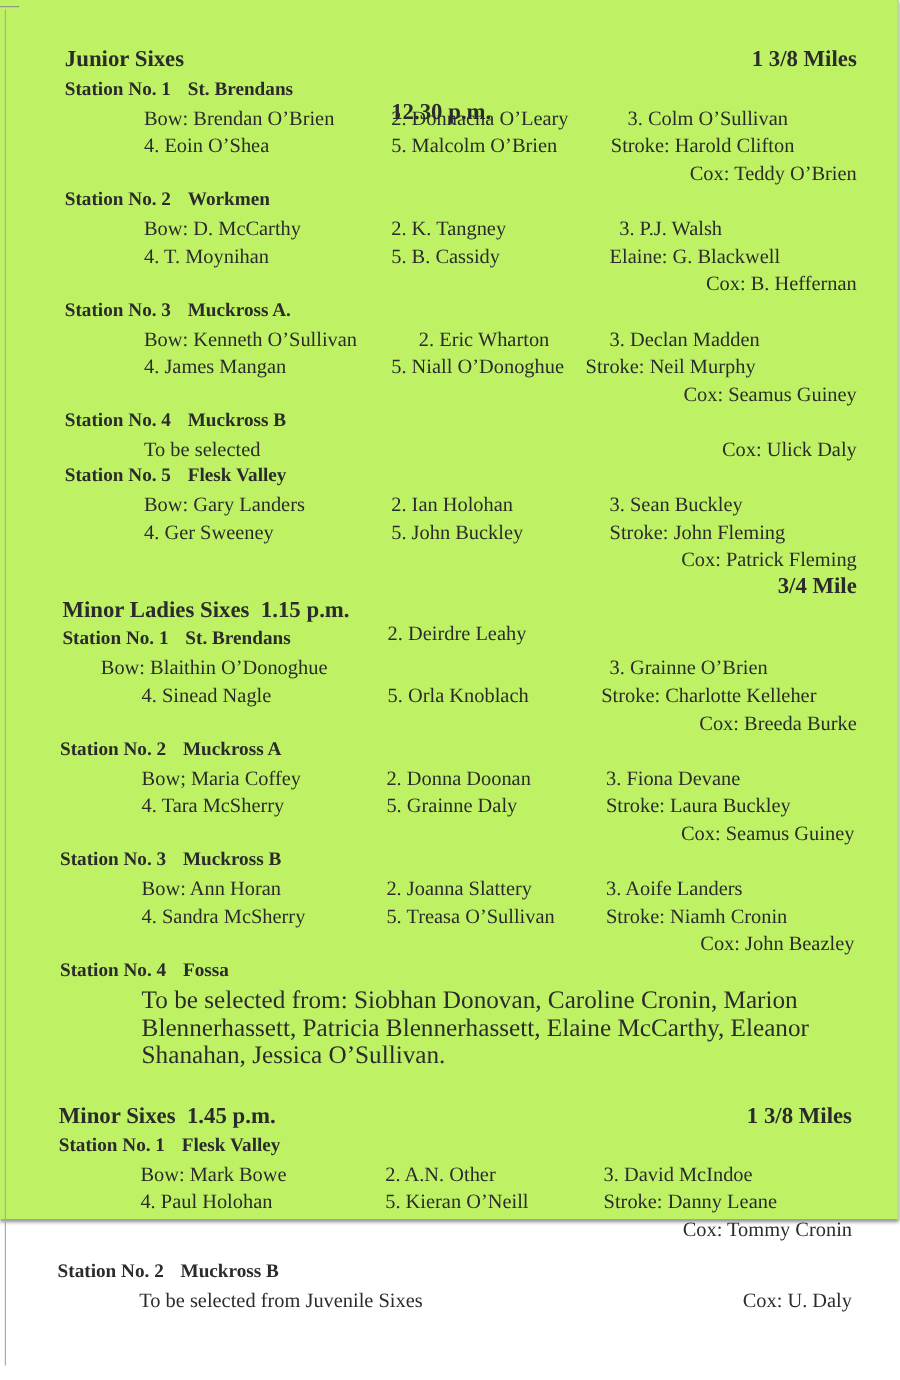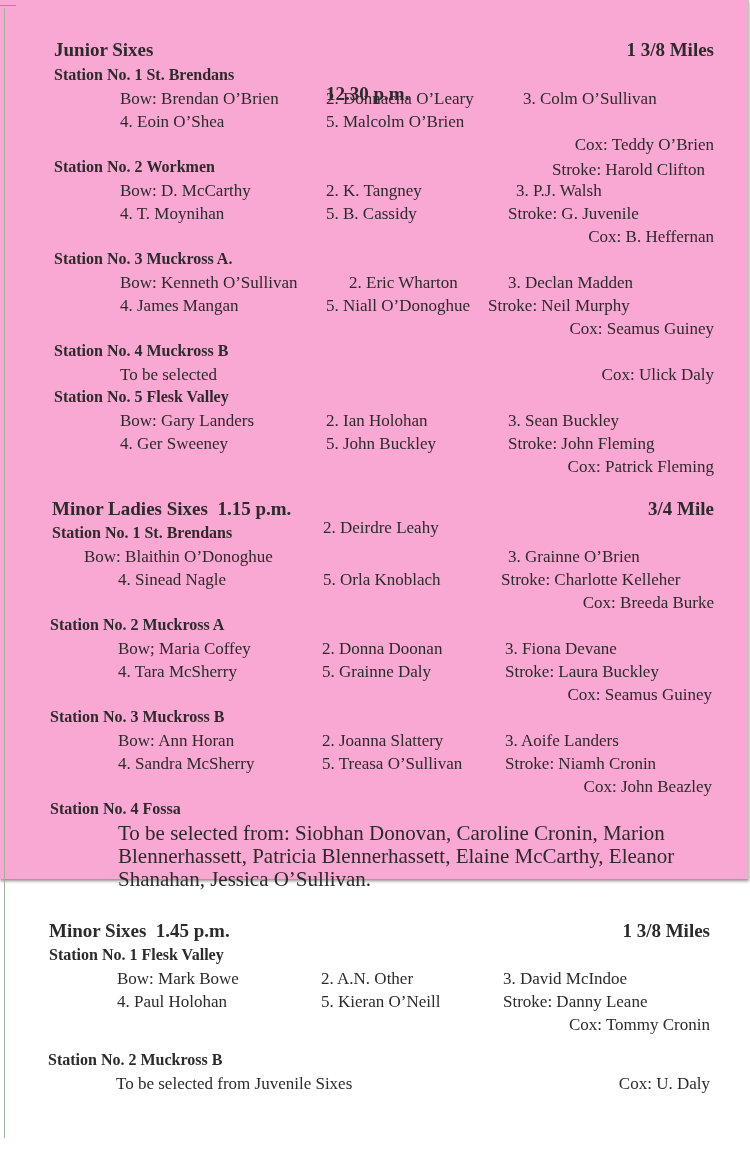--- a/index.html
+++ b/index.html
@@ -5,41 +5,41 @@
     html, body { margin: 0; padding: 0; }
     body {
       width: 750px; height: 1150px; overflow: hidden;
       background: #ffffff;
       font-family: "Liberation Serif", serif;
       color: #2b2b2b;
       position: relative;
     }
     .page {
       position: absolute; left: 0; top: 0;
-      width: 748px; height: 879px;
-      background: #f9a8d4;
+      width: 748px; height: 1016px;
+      background: #bef264;
       border-right: 1px solid #b9cdb2;
       box-shadow: 0 2px 3px rgba(0,0,0,0.45);
     }
     .page-edge-left {
       position: absolute; left: 4px; top: 8px; width: 1px; height: 1130px;
       background: #9fb39a;
     }
     .page-edge-top {
       position: absolute; left: 0; top: 5px; width: 16px; height: 1px;
       background: #8a9a86;
     }
     .content { position: absolute; left: 0; top: 0; width: 750px; }
     .race-head {
       position: absolute; font-weight: bold; font-size: 19px; white-space: nowrap;
     }
     .station-head {
       position: absolute; font-weight: bold; font-size: 16px; white-space: nowrap;
     }
-    .station-head .club { margin-left: 4px; }
+    .station-head .club { margin-left: 14px; }
     .line {
       position: absolute; font-size: 17px; white-space: nowrap;
     }
     .right { text-align: right; }
     .para {
       position: absolute; font-size: 21px; line-height: 23px; width: 620px;
     }
   </style>
 </head>
 <body>
@@ -56,32 +56,32 @@
       <div class="race-head right" style="right:36px; top:39px;">1 3/8 Miles</div>
 
       <div class="station-head" style="left:54px; top:66px;">
         <span>Station No. 1</span><span class="club">St. Brendans</span>
       </div>
       <div class="line" style="left:120px; top:89px;">Bow:  Brendan O’Brien</div>
       <div class="line" style="left:326px; top:89px;">2.  Donnacha O’Leary</div>
       <div class="line" style="left:523px; top:89px;">3.  Colm O’Sullivan</div>
       <div class="line" style="left:120px; top:112px;">4.  Eoin O’Shea</div>
       <div class="line" style="left:326px; top:112px;">5.  Malcolm O’Brien</div>
-      <div class="line" style="left:552px; top:112px;margin-top:48px;">Stroke:  Harold Clifton</div>
+      <div class="line" style="left:509px; top:112px;">Stroke:  Harold Clifton</div>
       <div class="line right" style="right:36px; top:135px;">Cox:  Teddy O’Brien</div>
 
       <div class="station-head" style="left:54px; top:158px;">
         <span>Station No. 2</span><span class="club">Workmen</span>
       </div>
       <div class="line" style="left:120px; top:181px;">Bow:  D. McCarthy</div>
       <div class="line" style="left:326px; top:181px;">2.  K. Tangney</div>
       <div class="line" style="left:516px; top:181px;">3.   P.J. Walsh</div>
       <div class="line" style="left:120px; top:204px;">4.  T. Moynihan</div>
       <div class="line" style="left:326px; top:204px;">5.  B. Cassidy</div>
-      <div class="line" style="left:508px; top:204px;">Stroke:  G. Juvenile</div>
+      <div class="line" style="left:508px; top:204px;">Elaine:  G. Blackwell</div>
       <div class="line right" style="right:36px; top:227px;">Cox:  B. Heffernan</div>
 
       <div class="station-head" style="left:54px; top:250px;">
         <span>Station No. 3</span><span class="club">Muckross A.</span>
       </div>
       <div class="line" style="left:120px; top:273px;">Bow:  Kenneth O’Sullivan</div>
       <div class="line" style="left:349px; top:273px;">2. Eric Wharton</div>
       <div class="line" style="left:508px; top:273px;">3.  Declan Madden</div>
       <div class="line" style="left:120px; top:296px;">4.  James Mangan</div>
       <div class="line" style="left:326px; top:296px;">5.  Niall O’Donoghue</div>
@@ -103,21 +103,21 @@
       <div class="line" style="left:120px; top:434px;">4.  Ger Sweeney</div>
       <div class="line" style="left:326px; top:434px;">5.  John Buckley</div>
       <div class="line" style="left:508px; top:434px;">Stroke:  John Fleming</div>
       <div class="line right" style="right:36px; top:457px;">Cox:  Patrick Fleming</div>
     </div>
 
     <div>
       <div class="race-head" style="left:52px; top:498px;">
         <span>Minor Ladies Sixes</span>&nbsp;&nbsp;<span>1.15 p.m.</span>
       </div>
-      <div class="race-head right" style="right:36px; top:498px;">3/4 Mile</div>
+      <div class="race-head right" style="right:36px; top:478px;">3/4 Mile</div>
 
       <div class="station-head" style="left:52px; top:524px;">
         <span>Station No. 1</span><span class="club">St. Brendans</span>
       </div>
       <div class="line" style="left:84px; top:547px;">Bow:  Blaithin O’Donoghue</div>
       <div class="line" style="left:323px; top:518px;">2.  Deirdre Leahy</div>
       <div class="line" style="left:508px; top:547px;">3.  Grainne O’Brien</div>
       <div class="line" style="left:118px; top:570px;">4.  Sinead Nagle</div>
       <div class="line" style="left:323px; top:570px;">5.  Orla Knoblach</div>
       <div class="line" style="left:501px; top:570px;">Stroke:  Charlotte Kelleher</div>

